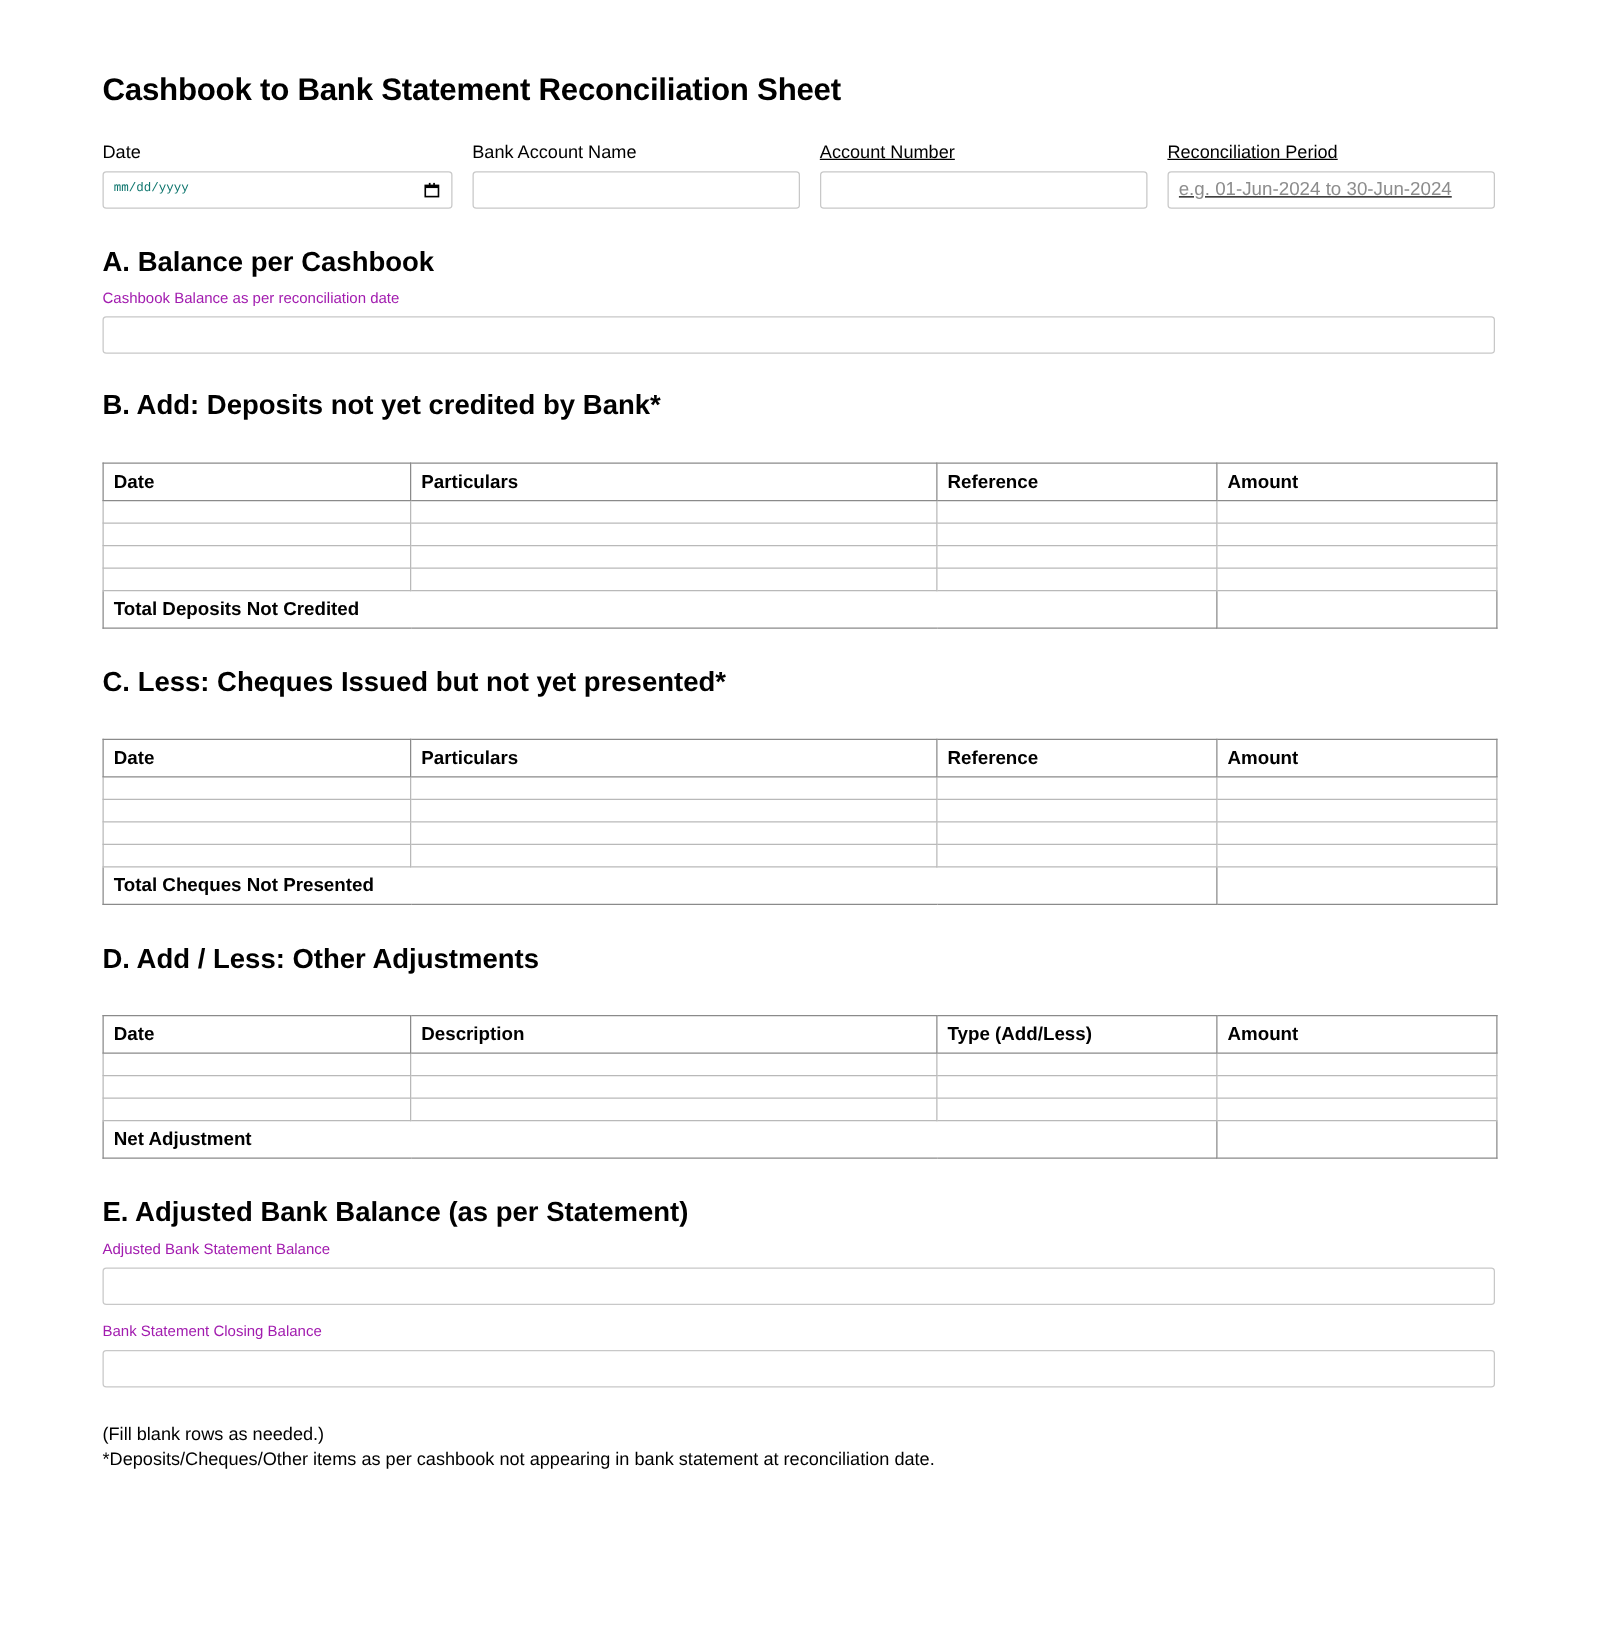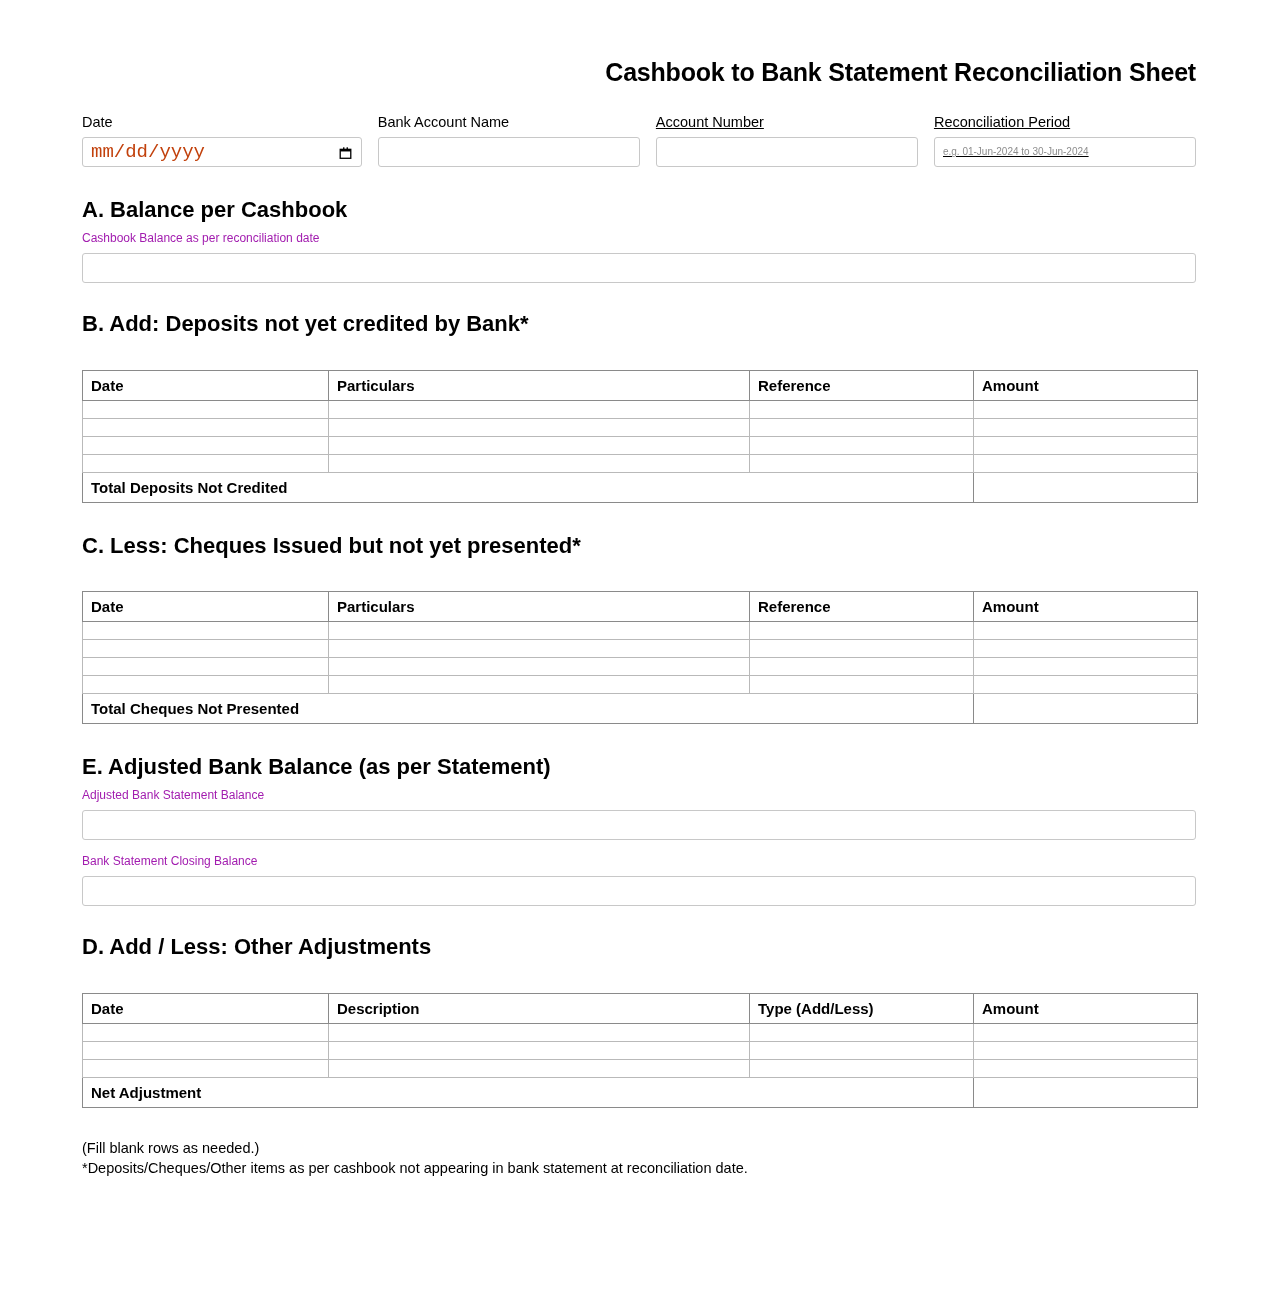--- a/index.html
+++ b/index.html
@@ -18,21 +18,20 @@
   }
   .page {
     padding: 58px 82px 0 82px;
   }
   h1.sheet-title {
     font-size: 25px;
     font-weight: bold;
     margin: 0 0 26px 0;
     letter-spacing: -0.2px;
     line-height: 1.15;
-    text-align: right;
   }
   
   .meta-row {
     display: flex;
     gap: 0px;
     margin-bottom: 30px;
   }
   .meta-field { display: flex; flex-direction: column; }
   .meta-field.date      { width: 284px; margin-right: 16px; }
   .meta-field.acctname  { width: 266px; margin-right: 16px; }
@@ -44,42 +43,42 @@
     margin-bottom: 6px;
     color: #000;
   }
   input.txt {
     width: 100%;
     height: 30px;
     border: 1px solid #c8c8c8;
     border-radius: 3px;
     background: #fff;
     font-family: "Liberation Sans", sans-serif;
-    font-size: 10px;
+    font-size: 15px;
     color: #000;
     padding: 12px 8px;
     outline: none;
   }
   input.txt::placeholder { color: #8d8d8d; opacity: 1; }
   
   .date-ctl {
     position: relative;
     width: 100%;
     height: 30px;
     border: 1px solid #c8c8c8;
     border-radius: 3px;
     background: #fff;
     display: flex;
     align-items: center;
     padding: 0 8px;
   }
   .date-ctl .ph {
     font-family: "Liberation Mono", monospace;
-    font-size: 19px;
-    color: #c2410c;
+    font-size: 10px;
+    color: #0f766e;
     letter-spacing: 0px;
   }
   .cal-icon {
     position: absolute;
     right: 9px;
     top: 50%;
     transform: translateY(-50%);
     width: 13px;
     height: 13px;
   }
@@ -287,28 +286,20 @@
           <td class="cell"></td>
         </tr>
         <tr class="total-row">
           <td colspan="3">Total Cheques Not Presented</td>
           <td class="total-amt"></td>
         </tr>
       </tbody>
     </table>
   </div>
 
-  <div class="sec-block">
-    <h2 class="sec">E. Adjusted Bank Balance (as per Statement)</h2>
-    <div class="field-label">Adjusted Bank Statement Balance</div>
-    <input class="txt stack-input" type="text" style="">
-    <div class="field-label" style="margin-top:12px;">Bank Statement Closing Balance</div>
-    <input class="txt stack-input" type="text" style="">
-  </div>
-
   <div class="sec-block tbl-block">
     <h2 class="sec">D. Add / Less: Other Adjustments</h2>
     <div class="gap-after-head"></div>
     <table class="grid">
       <colgroup>
           <col class="c-date">
           <col class="c-part">
           <col class="c-ref">
           <col class="c-amt">
         </colgroup>
@@ -340,18 +331,26 @@
           <td class="cell"></td>
         </tr>
         <tr class="total-row">
           <td colspan="3">Net Adjustment</td>
           <td class="total-amt"></td>
         </tr>
       </tbody>
     </table>
   </div>
 
+  <div class="sec-block">
+    <h2 class="sec">E. Adjusted Bank Balance (as per Statement)</h2>
+    <div class="field-label">Adjusted Bank Statement Balance</div>
+    <input class="txt stack-input" type="text" style="">
+    <div class="field-label" style="margin-top:12px;">Bank Statement Closing Balance</div>
+    <input class="txt stack-input" type="text" style="">
+  </div>
+
   <div class="footnote">
     <div>(Fill blank rows as needed.)</div>
     <div>*Deposits/Cheques/Other items as per cashbook not appearing in bank statement at reconciliation date.</div>
   </div>
 
 </div>
 
 </body></html>

